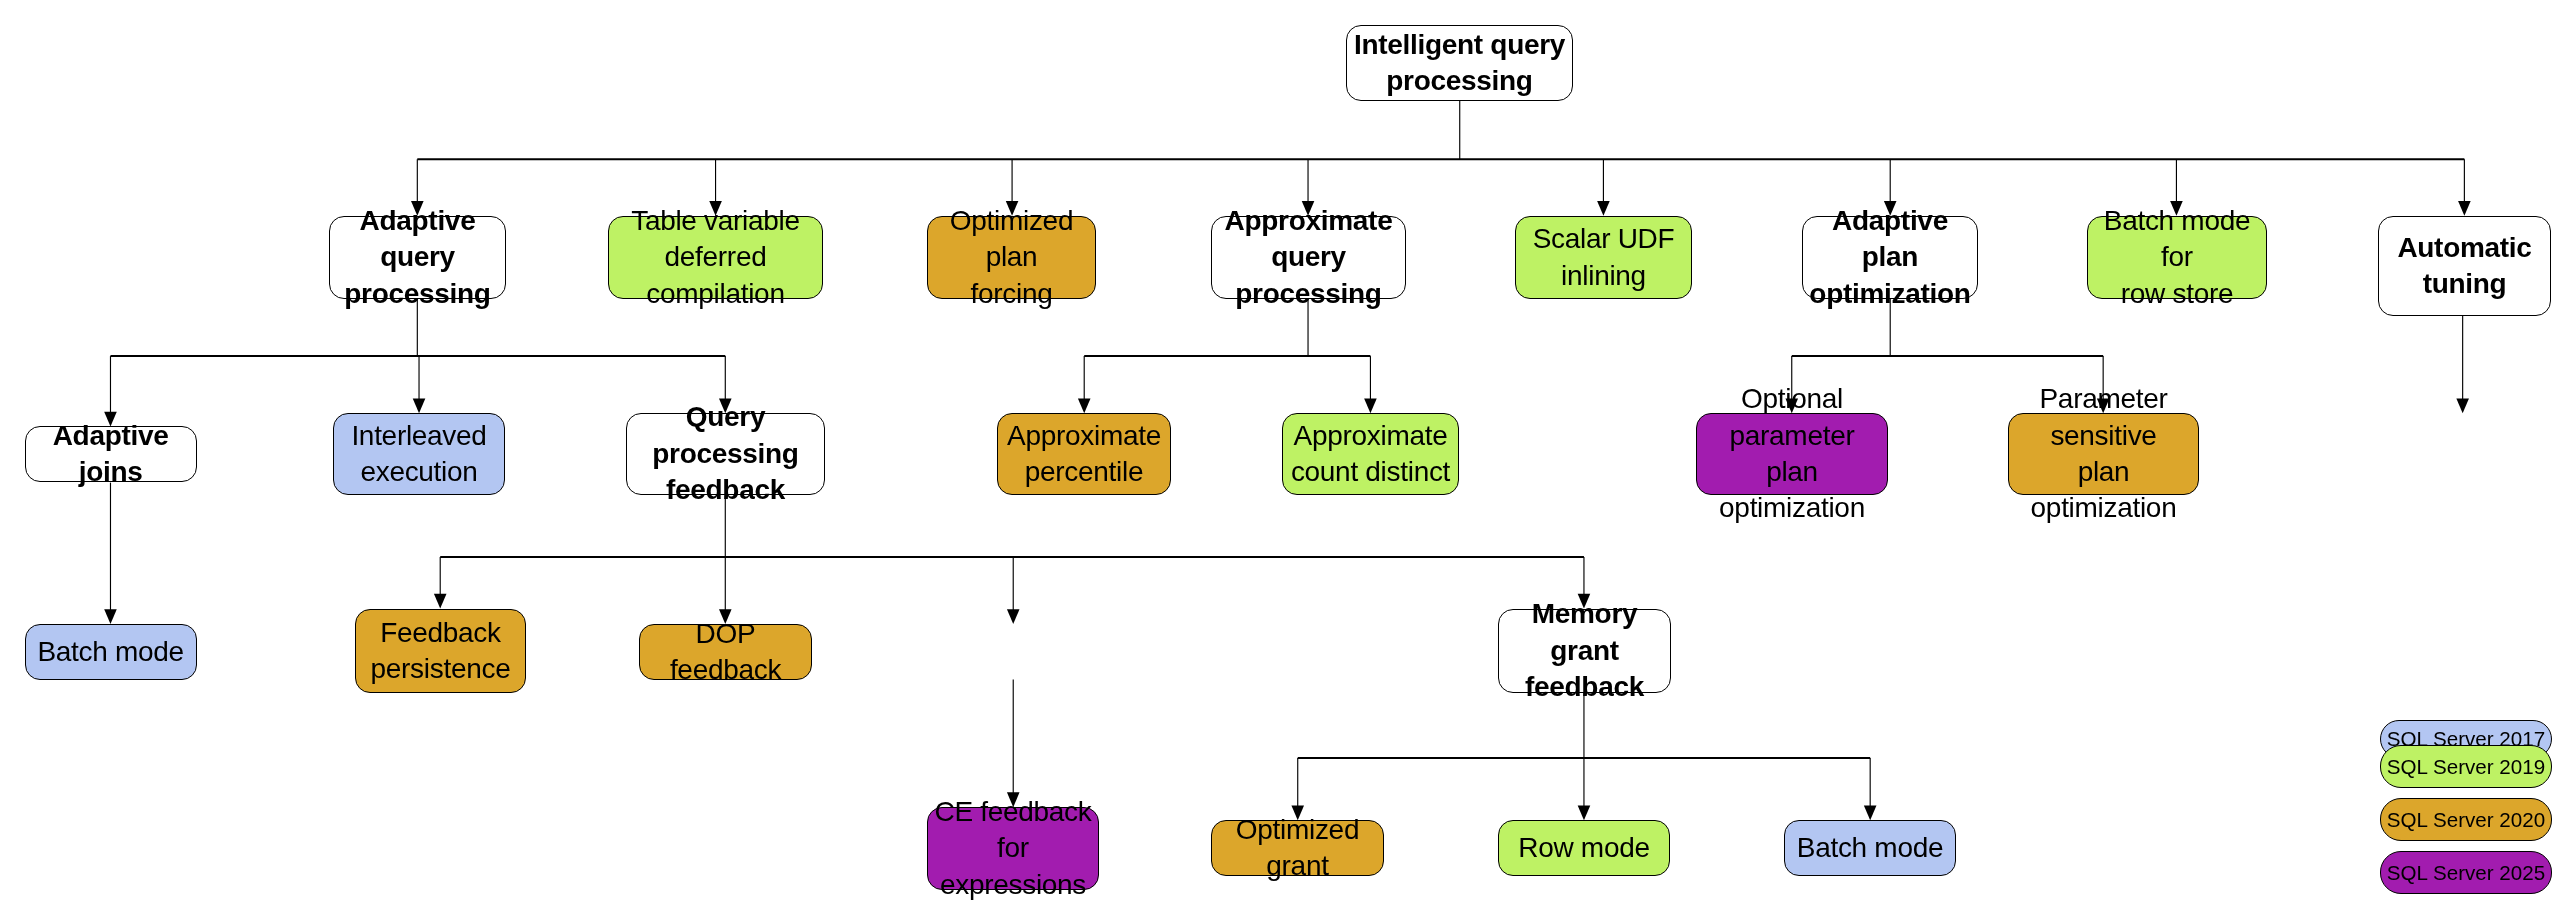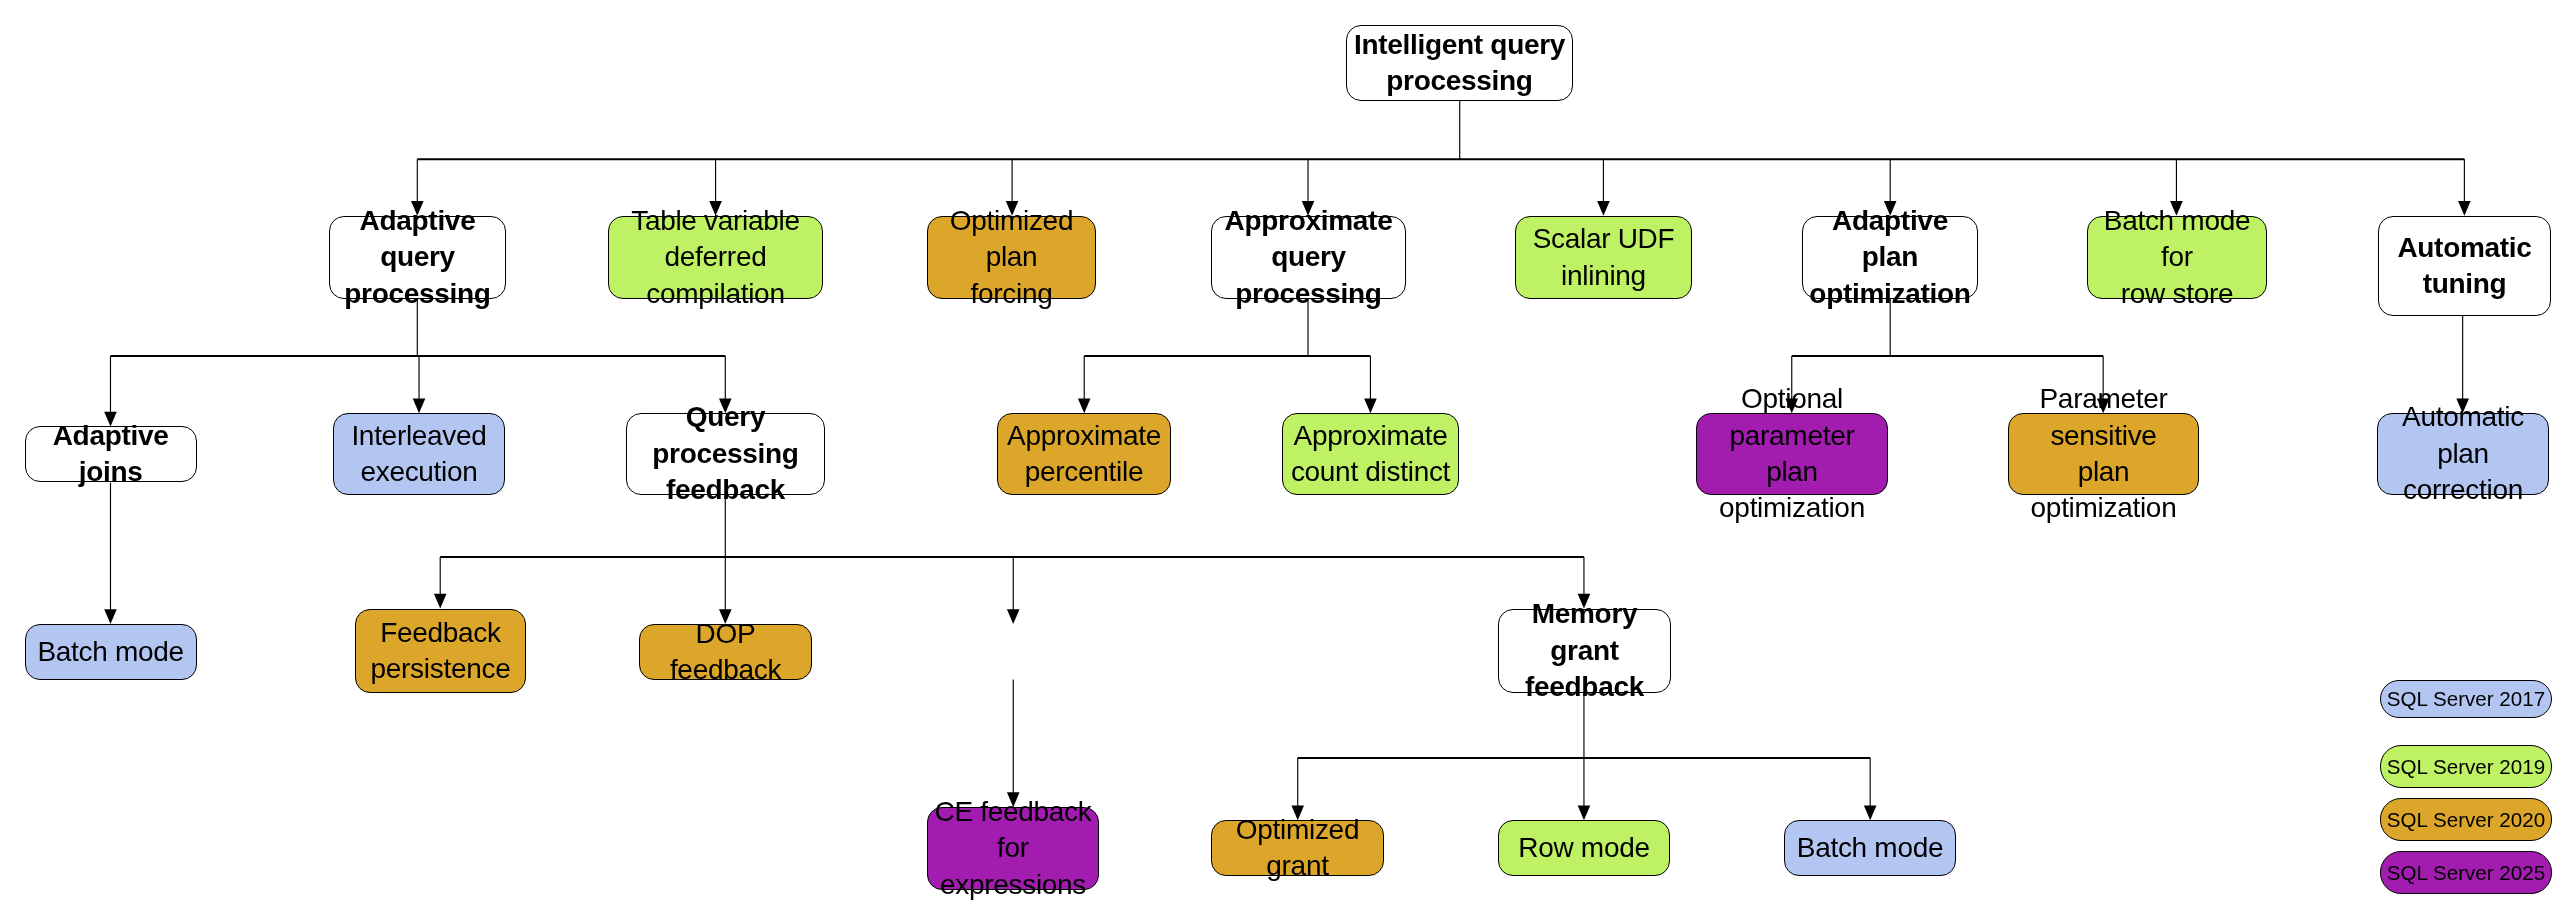--- a/index.html
+++ b/index.html
@@ -135,35 +135,33 @@
   <div class="node w" style="left:626px;top:413px;width:199px;height:82px">Query processing
 feedback</div>
   <div class="node o" style="left:997px;top:413px;width:174px;height:82px">Approximate
 percentile</div>
   <div class="node g" style="left:1282px;top:413px;width:177px;height:82px">Approximate
 count distinct</div>
   <div class="node gr" style="left:1696px;top:413px;width:192px;height:82px">Optional parameter
 plan optimization</div>
   <div class="node o" style="left:2008px;top:413px;width:191px;height:82px">Parameter sensitive
 plan optimization</div>
-  <div class="node b" style="left:2377px;top:413px;width:172px;height:82px">Automatic plan
-correction</div>
 
   <div class="node b" style="left:24.6px;top:624px;width:172px;height:56px">Batch mode</div>
   <div class="node o" style="left:355px;top:609px;width:171px;height:84px">Feedback
 persistence</div>
   <div class="node o" style="left:639px;top:624px;width:173px;height:56px">DOP feedback</div>
   <div class="node w" style="left:1498px;top:609px;width:173px;height:84px">Memory grant
 feedback</div>
 
   <div class="node gr" style="left:927px;top:807px;width:172px;height:83px">CE feedback for
 expressions</div>
   <div class="node o" style="left:1211px;top:820px;width:173px;height:56px">Optimized grant</div>
   <div class="node g" style="left:1498px;top:820px;width:172px;height:56px">Row mode</div>
   <div class="node b" style="left:1784px;top:820px;width:172px;height:56px">Batch mode</div>
 
-  <div class="pill b" style="left:2380px;top:680px;width:172px;height:38px">SQL Server 2017</div>
+  <div class="pill b" style="left:2380px;top:720px;width:172px;height:38px">SQL Server 2017</div>
   <div class="pill g" style="left:2380px;top:745px;width:172px;height:43px">SQL Server 2019</div>
   <div class="pill o" style="left:2380px;top:798px;width:172px;height:43px">SQL Server 2020</div>
   <div class="pill gr" style="left:2380px;top:851px;width:172px;height:43px">SQL Server 2025</div>
 
 </div>
 
 
 </body></html>

